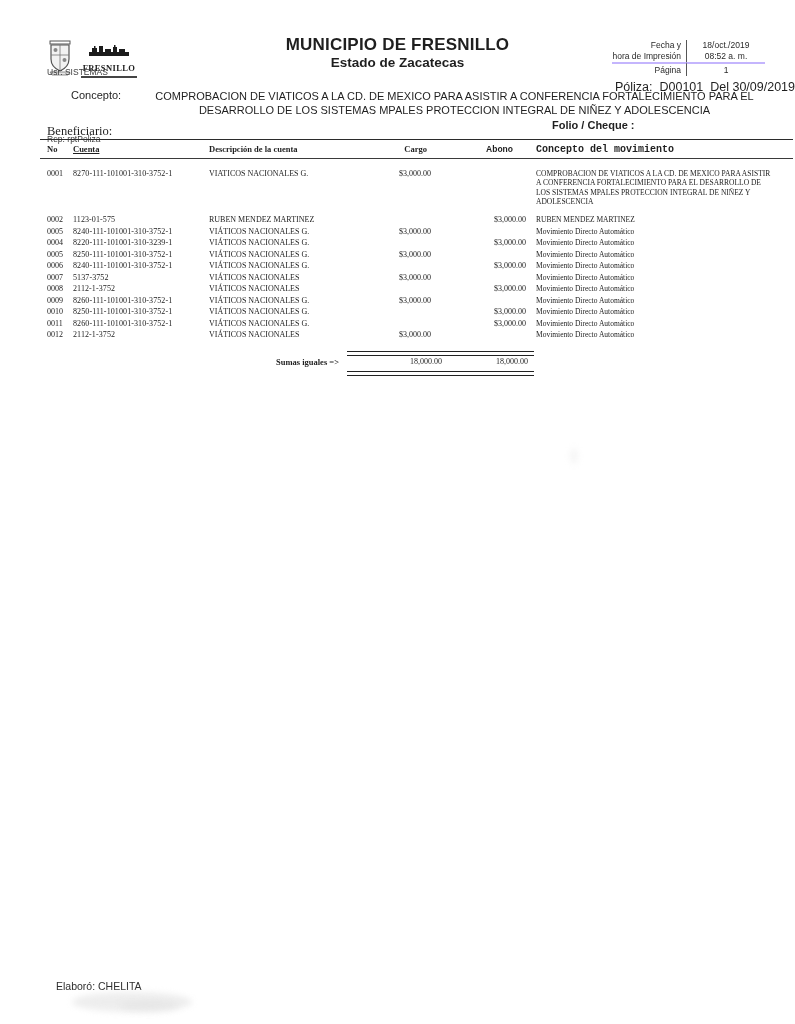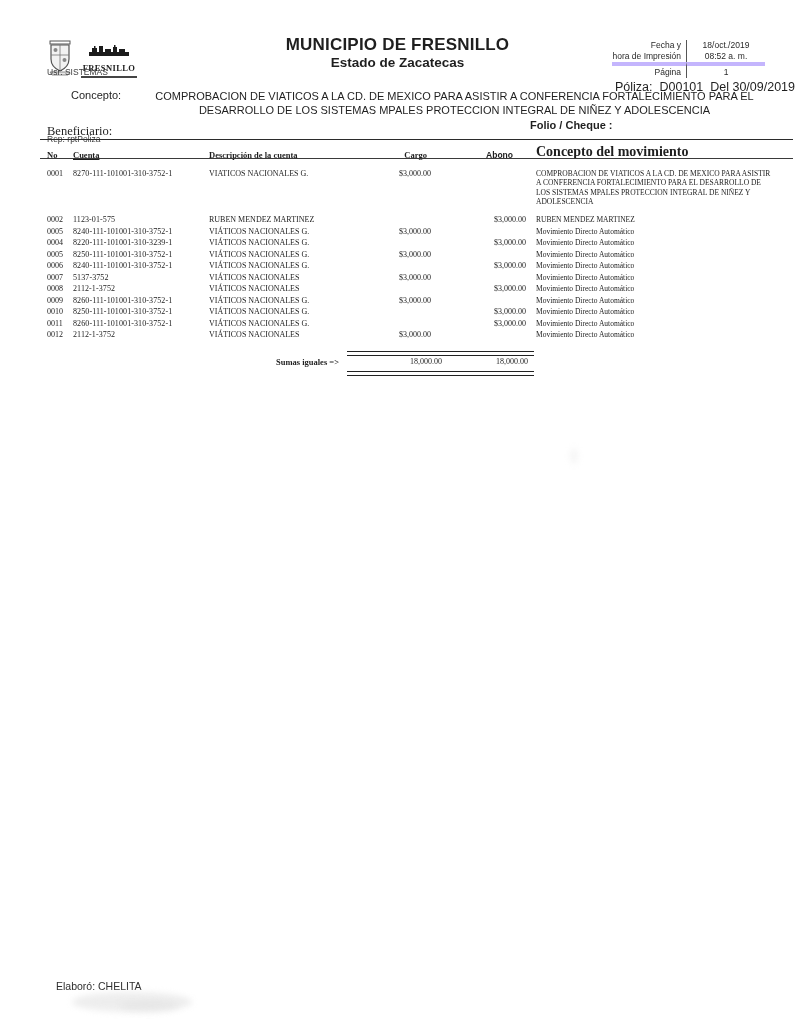--- a/index.html
+++ b/index.html
@@ -15,35 +15,35 @@
   .freslogo .brand{font-family:"Liberation Serif",serif;font-weight:bold;font-size:8.5px;letter-spacing:.4px;color:#222;}
   .freslogo .bar{height:2px;background:#444;margin-top:1px;}
   .usr{position:absolute;left:47px;top:67px;font-size:8.5px;color:#3c3c3c;}
   .rep{position:absolute;left:47px;top:94px;font-size:8.5px;color:#3c3c3c;margin-top:40px;}
   .title{position:absolute;left:0;right:0;top:35px;text-align:center;font-size:17px;font-weight:bold;letter-spacing:.2px;}
   .subtitle{position:absolute;left:0;right:0;top:55px;text-align:center;font-size:13.5px;font-weight:bold;}
   .poliza{position:absolute;left:0;right:0;top:80px;text-align:right;font-size:12.5px;white-space:pre;}
   .printbox{position:absolute;right:30px;top:40px;display:grid;grid-template-columns:auto 78px;font-size:8.5px;color:#2a2a2a;}
   .pb-label{text-align:right;padding:0 5px 1px 0;border-right:1px solid #555;line-height:10px;}
   .pb-value{text-align:center;line-height:10px;padding:0 2px 1px 2px;}
-  .pb-sep{border-top:4px solid #c4b5fd;padding-top:1px;}
+  .pb-sep{border-top:2px solid #c4b5fd;padding-top:1px;}
   .concepto-label{position:absolute;left:71px;top:89px;font-size:11px;}
   .concepto-text{position:absolute;left:122px;right:8px;top:89px;text-align:center;font-size:11px;line-height:14px;white-space:pre-line;}
   .beneficiario{position:absolute;left:47px;top:124px;font-family:"Liberation Serif",serif;font-size:12.5px;}
-  .folio{position:absolute;left:530px;top:119px;font-size:11px;font-weight:bold;}
+  .folio{position:absolute;left:552px;top:119px;font-size:11px;font-weight:bold;}
   .rule-top{position:absolute;left:40px;right:2px;top:139px;border-top:1.6px solid #2b2b2b;}
   .rule-mid{position:absolute;left:40px;right:2px;top:158px;border-top:1px solid #3a3a3a;}
   
-  .thead{position:absolute;left:47px;right:2px;top:144px;display:flex;font-size:8.5px;font-weight:bold;font-family:"Liberation Serif",serif;align-items:flex-end;}
+  .thead{position:absolute;left:47px;right:2px;top:144px;display:flex;font-size:8.5px;font-weight:bold;font-family:"Liberation Serif",serif;}
   .h-no{width:26px;}
   .h-cuenta{width:128px;text-decoration:underline;}
   .h-desc{width:152px;padding-left:8px;box-sizing:border-box;}
   .h-cargo{width:78px;text-align:right;padding-right:4px;box-sizing:border-box;}
   .h-abono{width:79px;margin-left:16px;text-align:right;padding-right:13px;box-sizing:border-box;font-family:"Liberation Sans",sans-serif;font-size:8.5px;}
-  .h-conc{flex:1;padding-left:10px;font-family:Liberation Serif, serif;font-size:14px;}
+  .h-conc{flex:1;padding-left:10px;font-family:Liberation Mono, monospace;font-size:10px;}
   .tbody{position:absolute;left:47px;right:2px;top:168px;}
   .trow{display:flex;align-items:flex-start;font-family:"Liberation Serif",serif;font-size:8px;line-height:11.5px;color:#222;height:11.5px;}
   .trow.tall{height:auto;margin-bottom:8px;}
   .c-no{width:26px;}
   .c-cuenta{width:128px;letter-spacing:.1px;}
   .c-desc{width:152px;padding-left:8px;box-sizing:border-box;}
   .c-cargo{width:78px;text-align:right;}
   .c-abono{width:79px;margin-left:16px;text-align:right;}
   .c-conc{flex:1;padding-left:10px;font-size:7.5px;line-height:9.3px;padding-top:1px;}
   .trow.tall .c-conc{max-width:240px;}

